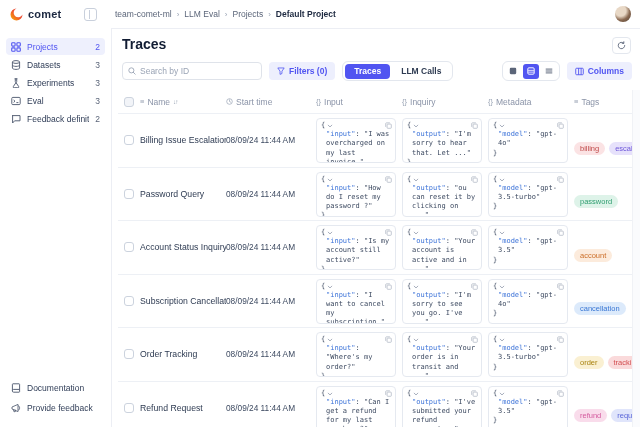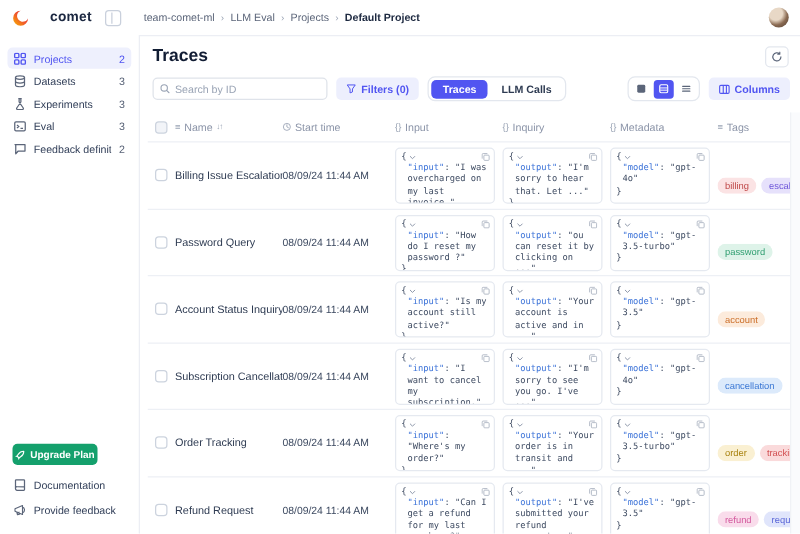--- a/index.html
+++ b/index.html
@@ -7,21 +7,21 @@
   body {
     font-family:"Liberation Sans","DejaVu Sans",sans-serif;
     background:#fff; color:#1c2a3e; position:relative; font-size:9px;
   }
   svg { display:block; }
 
   
   .topbar { position:absolute; top:0; left:0; right:0; height:28px; background:#fff;
             display:flex; align-items:center; z-index:6; }
   .topbar-border { position:absolute; top:28px; left:112px; right:0; height:1px; background:#eceef4; z-index:5; }
-  .logo { display:flex; align-items:center; gap:17px; padding-left:10px; width:80px; }
+  .logo { display:flex; align-items:center; gap:5px; padding-left:10px; width:80px; }
   .logo-text { font-size:11px; font-weight:700; color:#1b2740; letter-spacing:.2px; }
   .panel-toggle { width:13px; height:13px; border:1px solid #c9d0dc; border-radius:3px; position:relative; margin-left:4px; cursor:pointer; }
   .panel-toggle::after { content:""; position:absolute; left:4px; top:1px; bottom:1px; width:1px; background:#c9d0dc; }
   .breadcrumb { display:flex; align-items:center; gap:5px; margin-left:18px; font-size:8.5px; color:#5b6579; }
   .crumb-sep { color:#9aa4b5; font-size:8px; }
   .crumb-last { color:#1d2940; font-weight:700; }
   .avatar { position:absolute; right:9px; top:6px; width:16px; height:16px; border-radius:50%;
             background:radial-gradient(circle at 35% 30%, #e8d8c6 0 35%, #8a6a52 60%, #4c3a2e 100%);
             cursor:pointer; }
 
@@ -187,26 +187,20 @@
     </div>
     <div class="nav-item">
       <svg class="nav-ic" viewBox="0 0 10 10">
         <path d="M1 1.6 h8 v5.2 h-5.4 L1.6 9 V1.6 Z" fill="none" stroke="currentColor" stroke-width="1" stroke-linejoin="round"></path>
       </svg>
       <span class="nav-label">Feedback definitions</span>
       <span class="nav-count">2</span>
     </div>
   </div>
   <div class="sidebar-bottom">
-    <button class="upgrade-btn">
-      <svg width="8" height="8" viewBox="0 0 10 10">
-        <path d="M8.8 1.2 c-2.2 0 -4.4 1.2 -5.6 3.2 L2 6 4 8 5.6 6.8 c2 -1.2 3.2 -3.4 3.2 -5.6 Z M2 6 l-1 .4 M4 8 l-.4 1" fill="none" stroke="#fff" stroke-width="1.1" stroke-linecap="round" stroke-linejoin="round"></path>
-      </svg>
-      <span>Upgrade Plan</span>
-    </button>
     <div class="footer-item">
       <svg class="nav-ic" viewBox="0 0 10 10">
         <path d="M2 0.8 h6 a0.6 0.6 0 0 1 .6 .6 v7.2 a0.6 0.6 0 0 1 -.6 .6 H2.6 A1.2 1.2 0 0 1 1.4 8 V1.4 A0.6 0.6 0 0 1 2 0.8 Z M1.4 7.4 a1.2 1.2 0 0 1 1.2 -1 h6" fill="none" stroke="currentColor" stroke-width="1" stroke-linejoin="round"></path>
       </svg>
       <span>Documentation</span>
     </div>
     <div class="footer-item">
       <svg class="nav-ic" viewBox="0 0 10 10">
         <path d="M1 4 l6 -2.6 V8.6 L1 6 Z M7 2.6 c1 .4 1.6 1.3 1.6 2.4 s-.6 2 -1.6 2.4 M2.4 6.4 l.6 2.4 1.6 -.4 -.6 -2" fill="none" stroke="currentColor" stroke-width="0.9" stroke-linejoin="round"></path>
       </svg>

